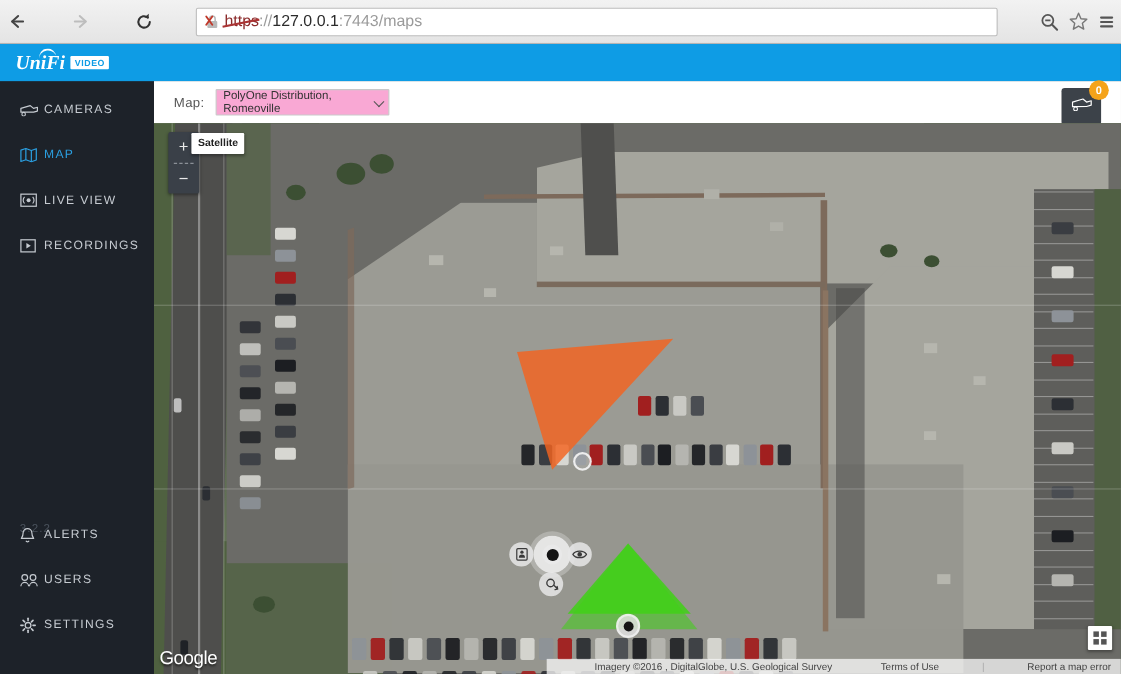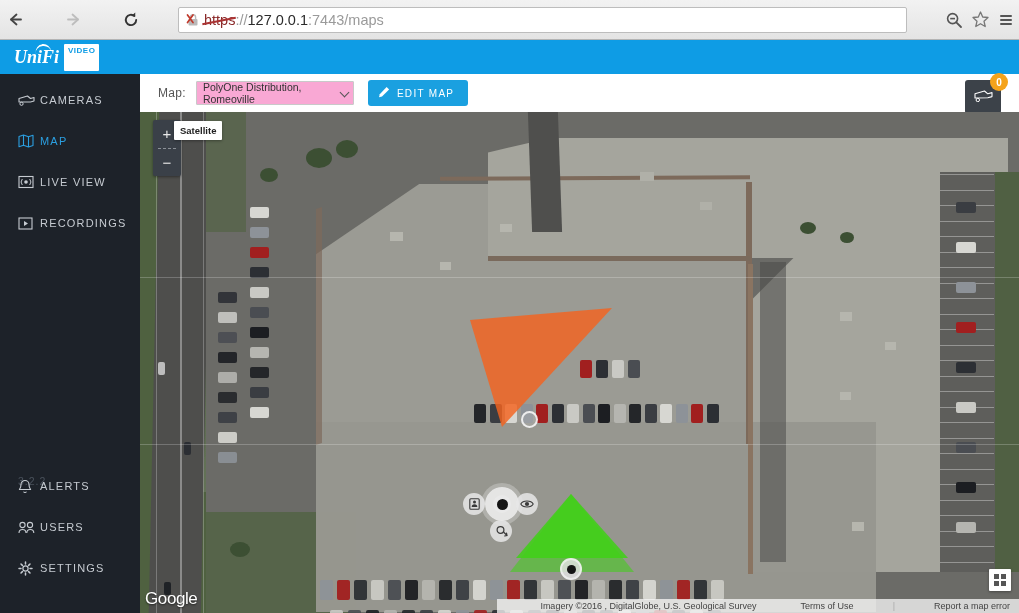--- a/index.html
+++ b/index.html
@@ -61,21 +61,21 @@
   }
   #logo-wrap { width:140px; height:34px; display:flex; align-items:center; padding-left:14px; }
   #unifi-word { font-family:"Liberation Serif", serif; font-style:italic; font-weight:bold;
      font-size:18px; color:#fff; letter-spacing:0px; position:relative; }
   #unifi-word::before{
     content:""; position:absolute; left:21px; top:-3px; width:16px; height:7px;
     border-top:2px solid #fff; border-radius:50%/100% 100% 0 0; transform: rotate(-6deg);
   }
   #video-badge {
     margin-left:5px; background:#fff; color:#0e9ce5; font-size:8px; font-weight:bold;
-    letter-spacing:0.5px; padding:2px 4px 16px; border-radius:1px;
+    letter-spacing:0.5px; padding:2px 4px 1px; border-radius:1px;
     font-family:"Liberation Sans", sans-serif; font-style:normal;
   }
   #header-right { margin-left:auto; display:flex; align-items:center; padding-right:12px; }
   #admin-name { color:#eaf7ff; font-size:11.5px; letter-spacing:1.1px; margin-right:10px; }
   #avatar {
     width:28px; height:28px; border-radius:3px; background:#b7b7b7;
     position:relative; overflow:hidden;
   }
   #avatar::before{ content:""; position:absolute; left:9px; top:5px; width:10px; height:10px; border-radius:50%; background:#4d4d4d;}
   #avatar::after{ content:""; position:absolute; left:4px; top:17px; width:20px; height:14px; border-radius:10px 10px 0 0; background:#4d4d4d;}
@@ -374,28 +374,20 @@
   </div>
 
   <div id="content">
 
     <div id="toolbar">
       <span id="map-label">Map:</span>
       <div id="map-select">
         <span>PolyOne Distribution, Romeoville</span>
         <span class="caret"></span>
       </div>
-      <button id="edit-map-btn">
-        <span>
-          <svg width="12" height="12" viewBox="0 0 12 12">
-              <path d="M8.6 0.9 L11.1 3.4 L4 10.5 L1 11.3 L1.8 8.3 Z" fill="#fff"></path>
-            </svg>
-        </span>
-        <span>EDIT MAP</span>
-      </button>
       <div id="cam-toggle">
         <span>
           <svg width="19" height="13" viewBox="0 0 19 13">
               <path d="M1 9 L1 4.8 L10.5 2 L13.8 4.8 L18 3.6 L18 7.6 L13.8 8.8 Z" fill="none" stroke="#fff" stroke-width="1.1" stroke-linejoin="round"></path>
               <circle cx="3.8" cy="11" r="1.7" fill="none" stroke="#fff" stroke-width="1"></circle>
             </svg>
         </span>
         <span id="cam-badge">0</span>
       </div>
     </div>

